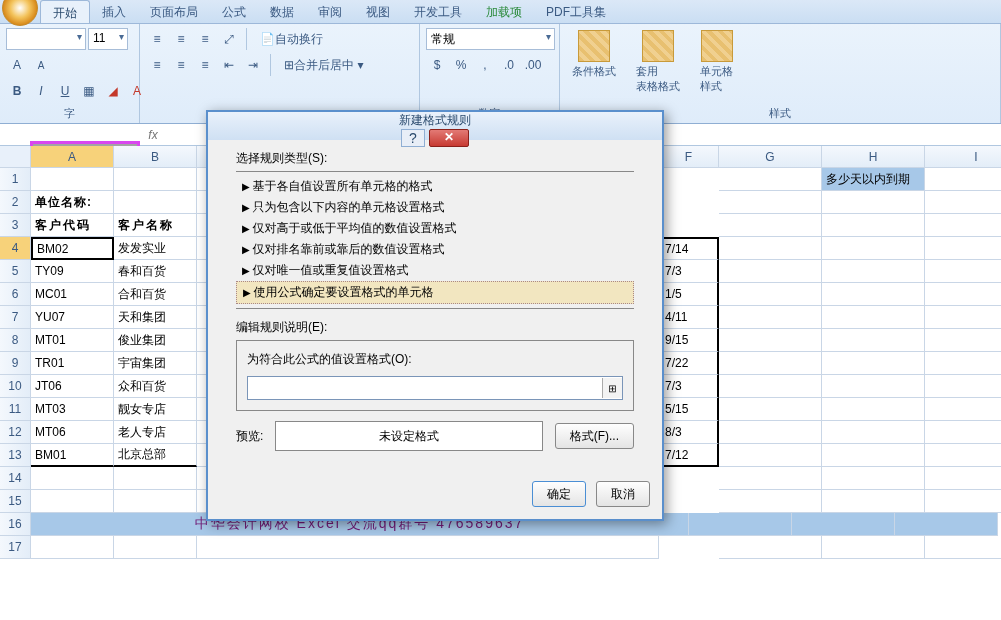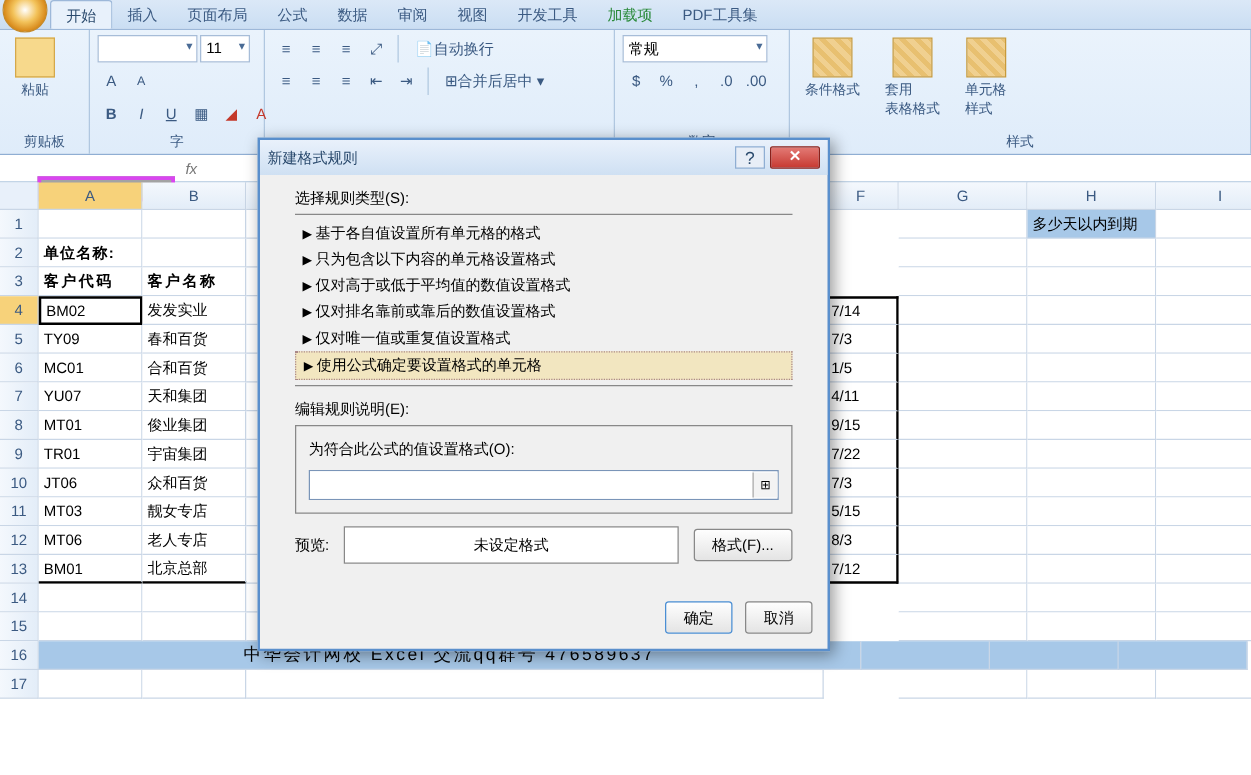--- a/index.html
+++ b/index.html
@@ -52,25 +52,25 @@
 .cell { background: #fff; padding: 0 4px; }
 .cA { width: 83px; } .cB { width: 83px; }
 .cG { width: 103px; } .cH { width: 103px; } .cI { width: 103px; }
 .spacer { width: 462px; border-right: 1px solid #c9d6e6; border-bottom: 1px solid #c9d6e6; }
 .date-col { width: 60px; border-left: 2px solid #000; border-right: 2px solid #000; display: flex; align-items: center; padding-left: 4px; font-size: 12px; border-bottom: 1px solid #c9d6e6; }
 .date-col.first { border-top: 2px solid #000; }
 .date-col.last { border-bottom: 2px solid #000; }
 .sel-box { border: 2px solid #000; }
 
 .qq-row .cell, .qq-row .spacer { background: #a7c8e8; }
-.qq-text { color: #000000; font-size: 14px; text-align: center; letter-spacing: 2px; }
+.qq-text { color: #701a75; font-size: 14px; text-align: center; letter-spacing: 2px; }
 
 
 .dialog { position: absolute; left: 206px; top: 110px; width: 458px; background: #f0f0f0; border: 2px solid #5a8fcc; box-shadow: 3px 3px 12px rgba(0,0,0,0.4); font-size: 12px; }
-.dlg-title { height: 28px; background: linear-gradient(#e9f1fb,#cfe0f3); display: flex; align-items: center; justify-content: space-between; padding: 0 6px; color: #2a4a6d; }
+.dlg-title { height: 28px; background: linear-gradient(#e9f1fb,#cfe0f3); display: flex; align-items: center; padding: 0 6px; color: #2a4a6d; flex-direction: column; }
 .dlg-title .btns { display: flex; gap: 4px; }
 .dlg-help { width: 24px; height: 18px; background: #e8eef7; border: 1px solid #8faed3; text-align: center; font-size: 14px; color: #2a4a6d; cursor: pointer; line-height: 16px; }
 .dlg-close { width: 40px; height: 18px; background: linear-gradient(#e37a75,#c73a32); border: 1px solid #8a201a; color: #fff; text-align: center; cursor: pointer; font-weight: bold; line-height: 15px; border-radius: 2px; }
 .dlg-body { padding: 10px 28px; }
 .dlg-label { margin-bottom: 4px; }
 .rule-list { border-top: 1px solid #888; border-bottom: 1px solid #888; padding: 4px 0; margin-bottom: 10px; }
 .rule-item { padding: 2px 6px; cursor: pointer; }
 .rule-item.sel { background: #f2e6c0; border: 1px dotted #a88; }
 .rule-item::before { content: "▶ "; font-size: 10px; }
 .formula-box { border: 1px solid #888; padding: 10px; margin-bottom: 10px; }
@@ -95,29 +95,20 @@
   <div class="tab">公式</div>
   <div class="tab">数据</div>
   <div class="tab">审阅</div>
   <div class="tab">视图</div>
   <div class="tab">开发工具</div>
   <div class="tab highlight">加载项</div>
   <div class="tab">PDF工具集</div>
 </div>
 
 <div class="ribbon-body">
-  <div class="group" style="width:72px">
-    <div class="group-content">
-      <div class="big-btn">
-        <div class="ic"></div>
-        <span>粘贴</span>
-      </div>
-    </div>
-    <div class="group-title">剪贴板</div>
-  </div>
 
   <div class="group" style="width:140px">
     <div class="group-content font-area">
       <div class="font-row">
         <div class="combo" style="width:80px"></div>
         <div class="combo" style="width:40px">11</div>
       </div>
       <div class="font-row">
         <div class="mini">A</div>
         <div class="mini" style="font-size:10px">A</div>
@@ -152,21 +143,21 @@
         <div class="mini">⇥</div>
         <div class="sep"></div>
         <div class="mini" style="width:auto;padding:0 6px">⊞ <span>合并后居中 ▾</span></div>
       </div>
     </div>
     <div class="group-title"></div>
   </div>
 
   <div class="group" style="width:140px">
     <div class="group-content font-area">
-      <div class="combo" style="width:116px">常规</div>
+      <div class="combo" style="width:129px">常规</div>
       <div class="font-row">
         <div class="mini">$</div>
         <div class="mini">%</div>
         <div class="mini">,</div>
         <div class="mini">.0</div>
         <div class="mini">.00</div>
       </div>
     </div>
     <div class="group-title">数字</div>
   </div>

